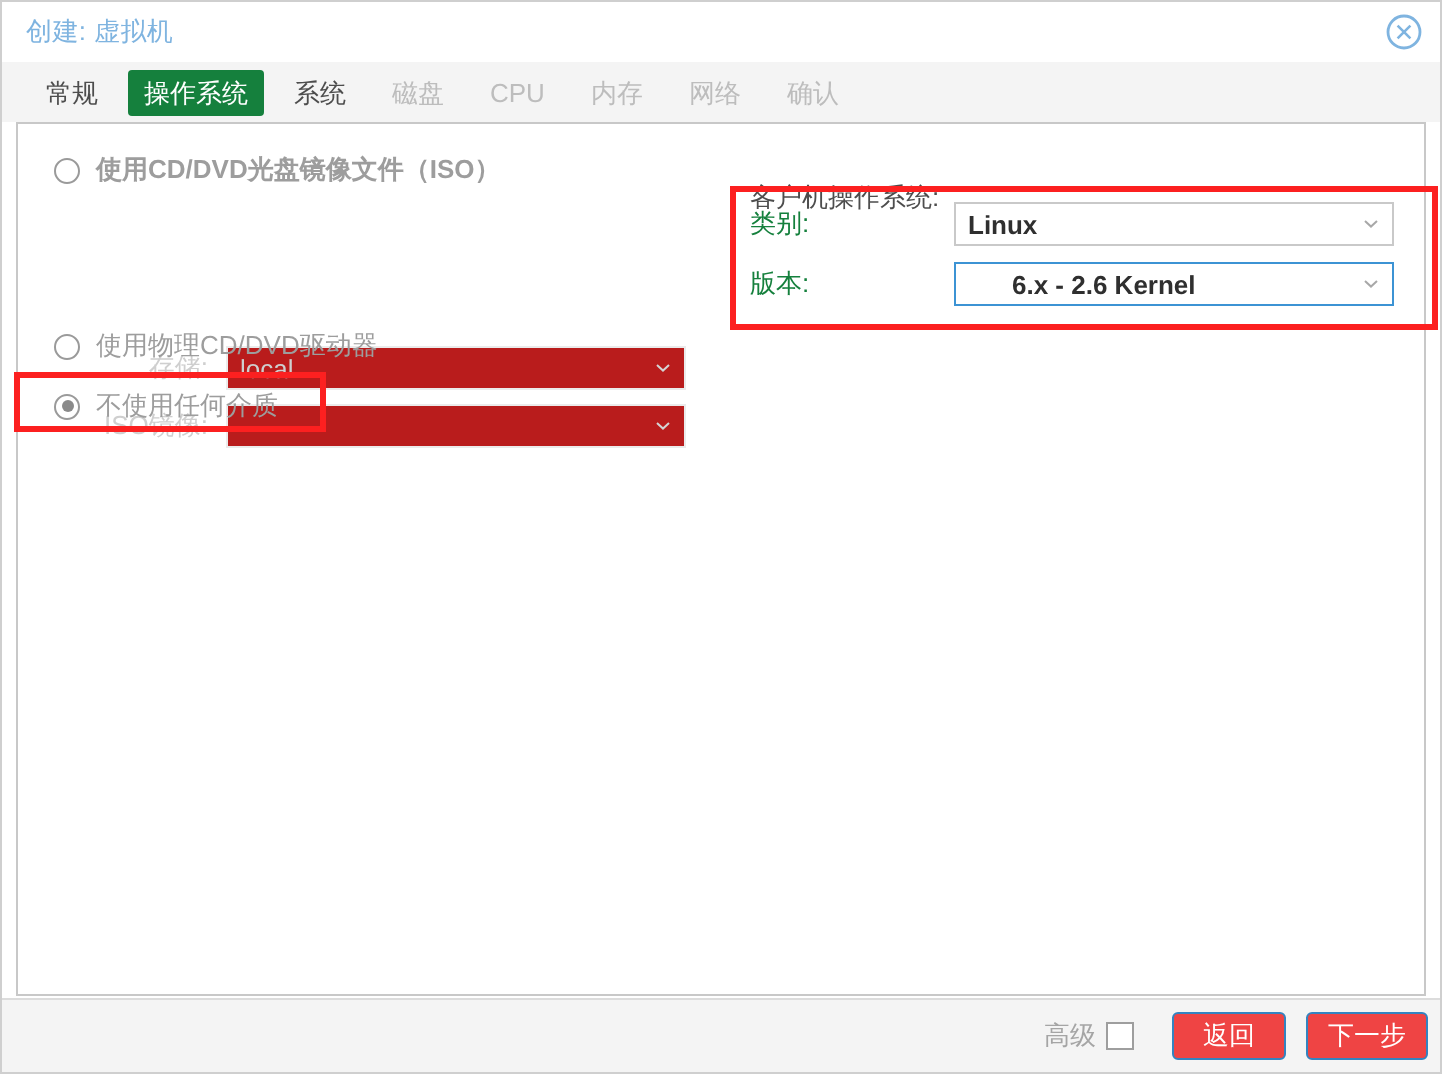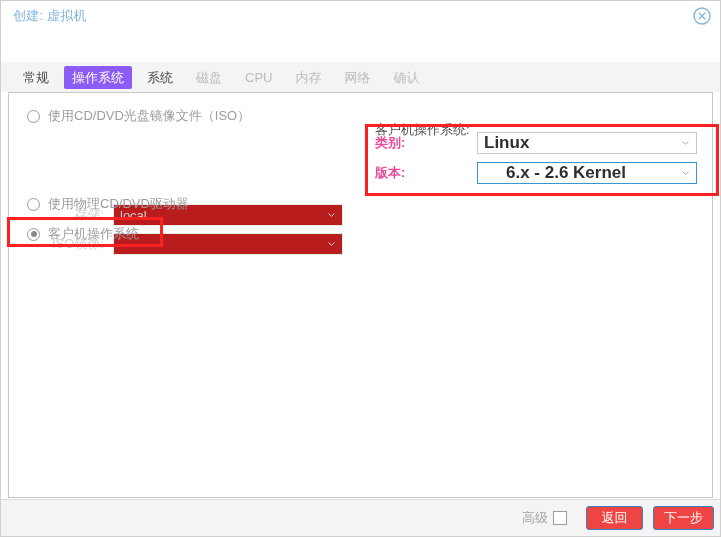--- a/index.html
+++ b/index.html
@@ -57,35 +57,34 @@
 
   
   .tabstrip {
     flex: 0 0 30px;
     height: 30px;
     background: #f4f4f4;
     display: flex;
     align-items: center;
     padding-left: 14px;
     box-sizing: border-box;
-    margin-top: 31px;
   }
   .tab {
     font-size: 13px;
     color: #4d4d4d;
     padding: 4px 8px;
     margin-right: 7px;
     line-height: 15px;
     border-radius: 2px;
     cursor: pointer;
     white-space: nowrap;
   }
   .tab.disabled { color: #bdbdbd; cursor: default; }
   .tab.active {
-    background: #8b5cf6;
+    background: #15803d;
     color: #ffffff;
   }
 
   
   .content-wrap {
     flex: 1 1 auto;
     padding: 0 7px;
     box-sizing: border-box;
     display: flex;
   }
@@ -191,41 +190,40 @@
     margin-top: 16px;
   }
   .os-field {
     position: absolute;
     display: flex;
     align-items: center;
   }
   .os-field .fld-label {
     width: 110px;
     font-size: 13px;
-    color: #ec4899;
+    color: #15803d;
     padding-left: 8px;
     box-sizing: border-box;
     white-space: nowrap;
-    font-weight: bold;
   }
   .os-select {
     width: 220px;
     height: 22px;
     border: 1px solid #c9c9c9;
     background: #ffffff;
     box-sizing: border-box;
     display: flex;
     align-items: center;
     padding: 0 6px;
     position: relative;
     cursor: pointer;
   }
   .os-select.focused { border: 1px solid #3c93d4; padding-left: 28px; }
   .os-select .val {
-    font-size: 17px;
+    font-size: 13px;
     color: #2f2f2f;
     font-weight: 600;
     white-space: nowrap;
   }
 
   
   .redbox {
     position: absolute;
     border: 3px solid #fc2020;
     box-sizing: border-box;
@@ -299,21 +297,21 @@
     <div class="tab disabled">内存</div>
     <div class="tab disabled">网络</div>
     <div class="tab disabled">确认</div>
   </div>
 
   <div class="content-wrap">
     <div class="content-panel">
 
       <div class="left-col">
 
-        <div class="radio-row" style="left:18px; top:14px;">
+        <div class="radio-row" style="left:18px; top:14px;font-weight:bold;">
           <span class="radio"></span>
           <span class="radio-label">使用CD/DVD光盘镜像文件（ISO）</span>
         </div>
 
         <div class="iso-field" style="left:36px; top:111px;">
           <span class="fld-label">存储:</span>
           <span class="iso-input">
             <span class="val">local</span>
             <span class="chev">
               <svg width="7" height="4" viewBox="0 0 7 4">
@@ -335,21 +333,21 @@
           </span>
         </div>
 
         <div class="radio-row" style="left:18px; top:102px;">
           <span class="radio"></span>
           <span class="radio-label">使用物理CD/DVD驱动器</span>
         </div>
 
         <div class="radio-row" style="left:18px; top:132px;">
           <span class="radio checked"></span>
-          <span class="radio-label">客户机操作系统</span>
+          <span class="radio-label">不使用任何介质</span>
         </div>
 
         <div class="redbox" style="left:-2px; top:124px; width:156px; height:30px;"></div>
       </div>
 
       <div class="right-col">
 
         <div class="os-heading">客户机操作系统:</div>
 
         <div class="os-field" style="left:0px; top:39px;">

